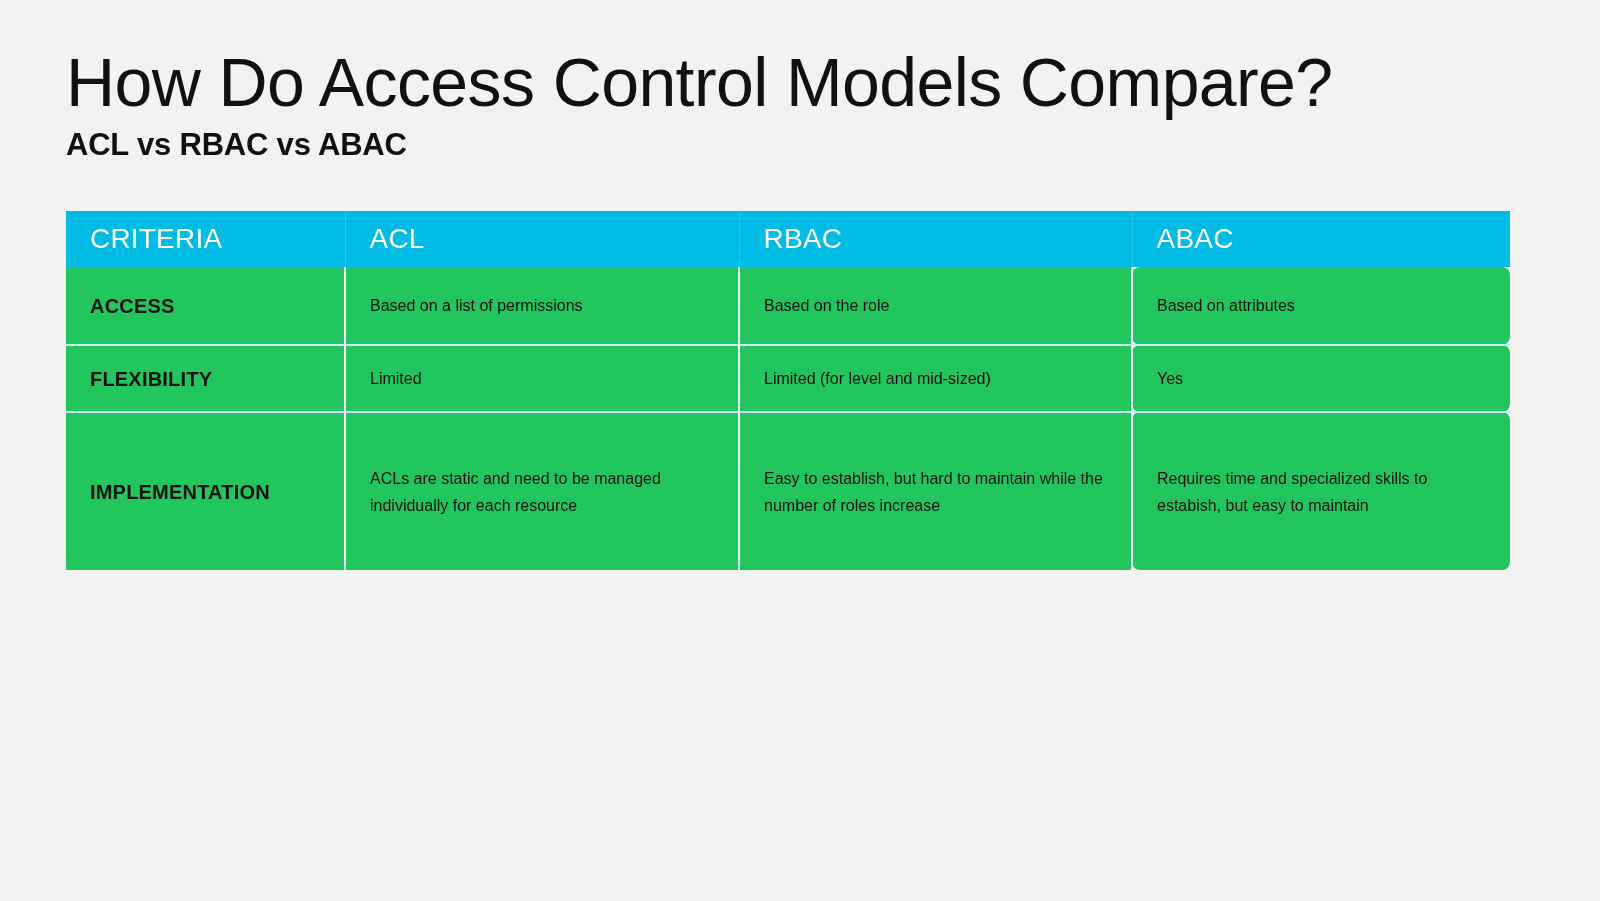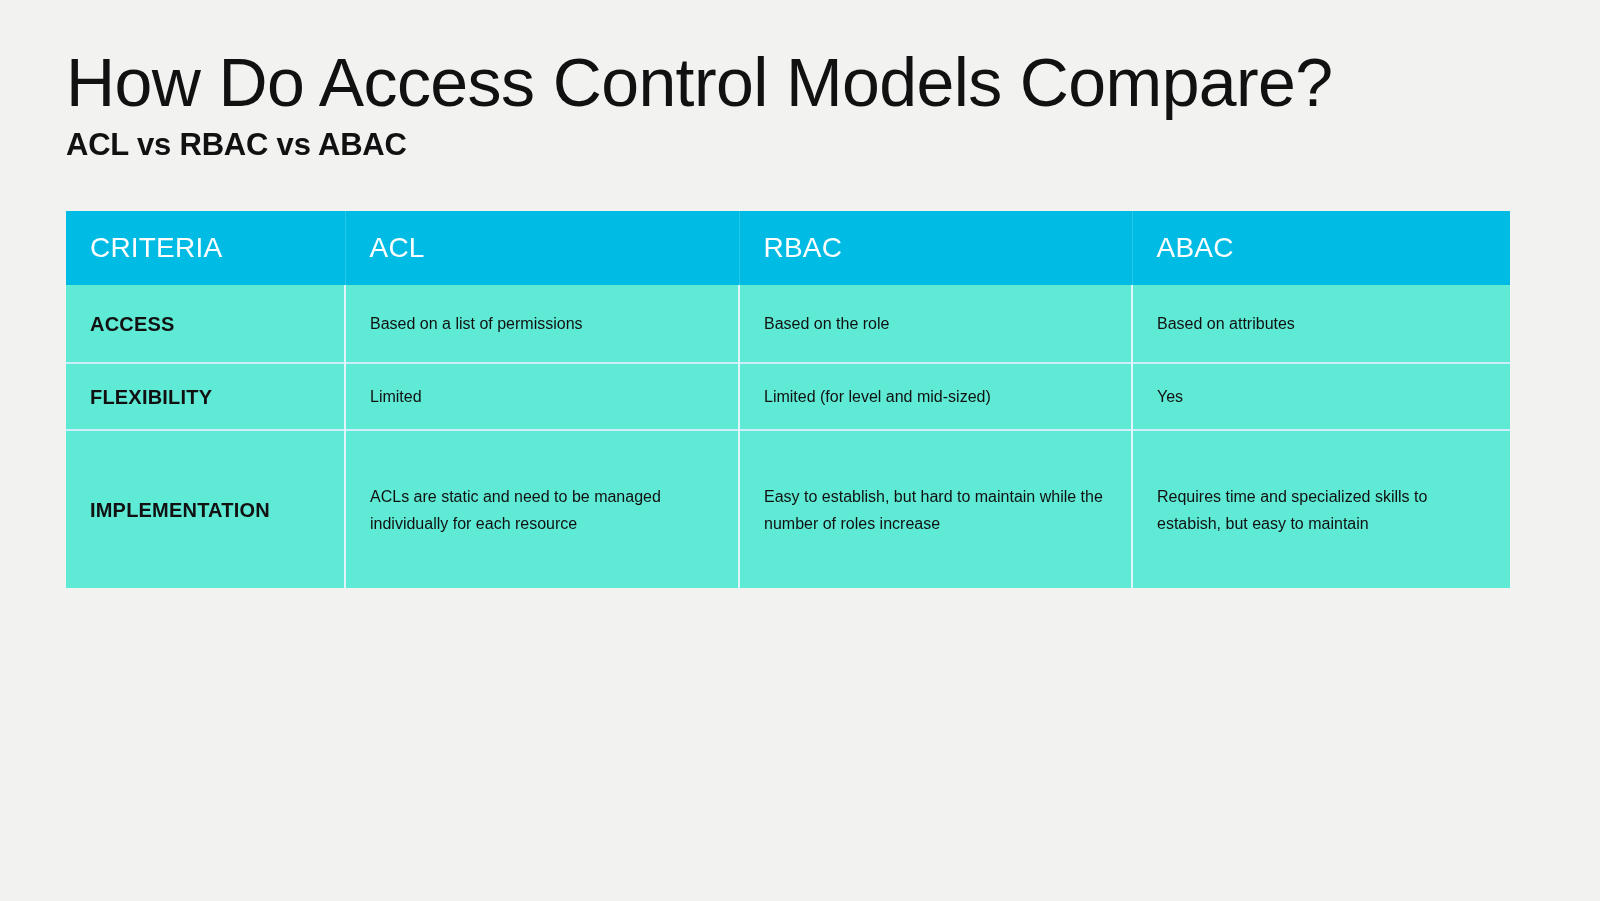--- a/index.html
+++ b/index.html
@@ -71,38 +71,38 @@
   }
   thead th {
     background: #00bce4;
     color: #ffffff;
     font-size: 28px;
     line-height: 34px;
     font-weight: 400;
     letter-spacing: 0.2px;
     text-align: left;
     vertical-align: middle;
-    height: 74px;
+    height: 56px;
     padding: 0 0 0 24px;
     border: none;
     border-right: 1px solid #27c6e8;
     box-sizing: border-box;
   }
   thead th:last-child { border-right: none; }
 
   tbody td {
-    background: #5eead4;
+    background: #22c55e;
     border-top: 2px solid #cdeef8;
     border-right: 2px solid #e2f4fb;
     vertical-align: middle;
     padding: 14px 16px 14px 24px;
     box-sizing: border-box;
   }
   tbody tr:first-child td { border-top: none; }
-  tbody td:last-child { border-right: none; }
+  tbody td:last-child { border-right: none; border-radius: 8px; }
 
   tbody td.criteria-cell {
     font-size: 20px;
     line-height: 26px;
     font-weight: 700;
     letter-spacing: 0.2px;
     color: #111111;
     text-transform: uppercase;
   }
   tbody td.value-cell {

